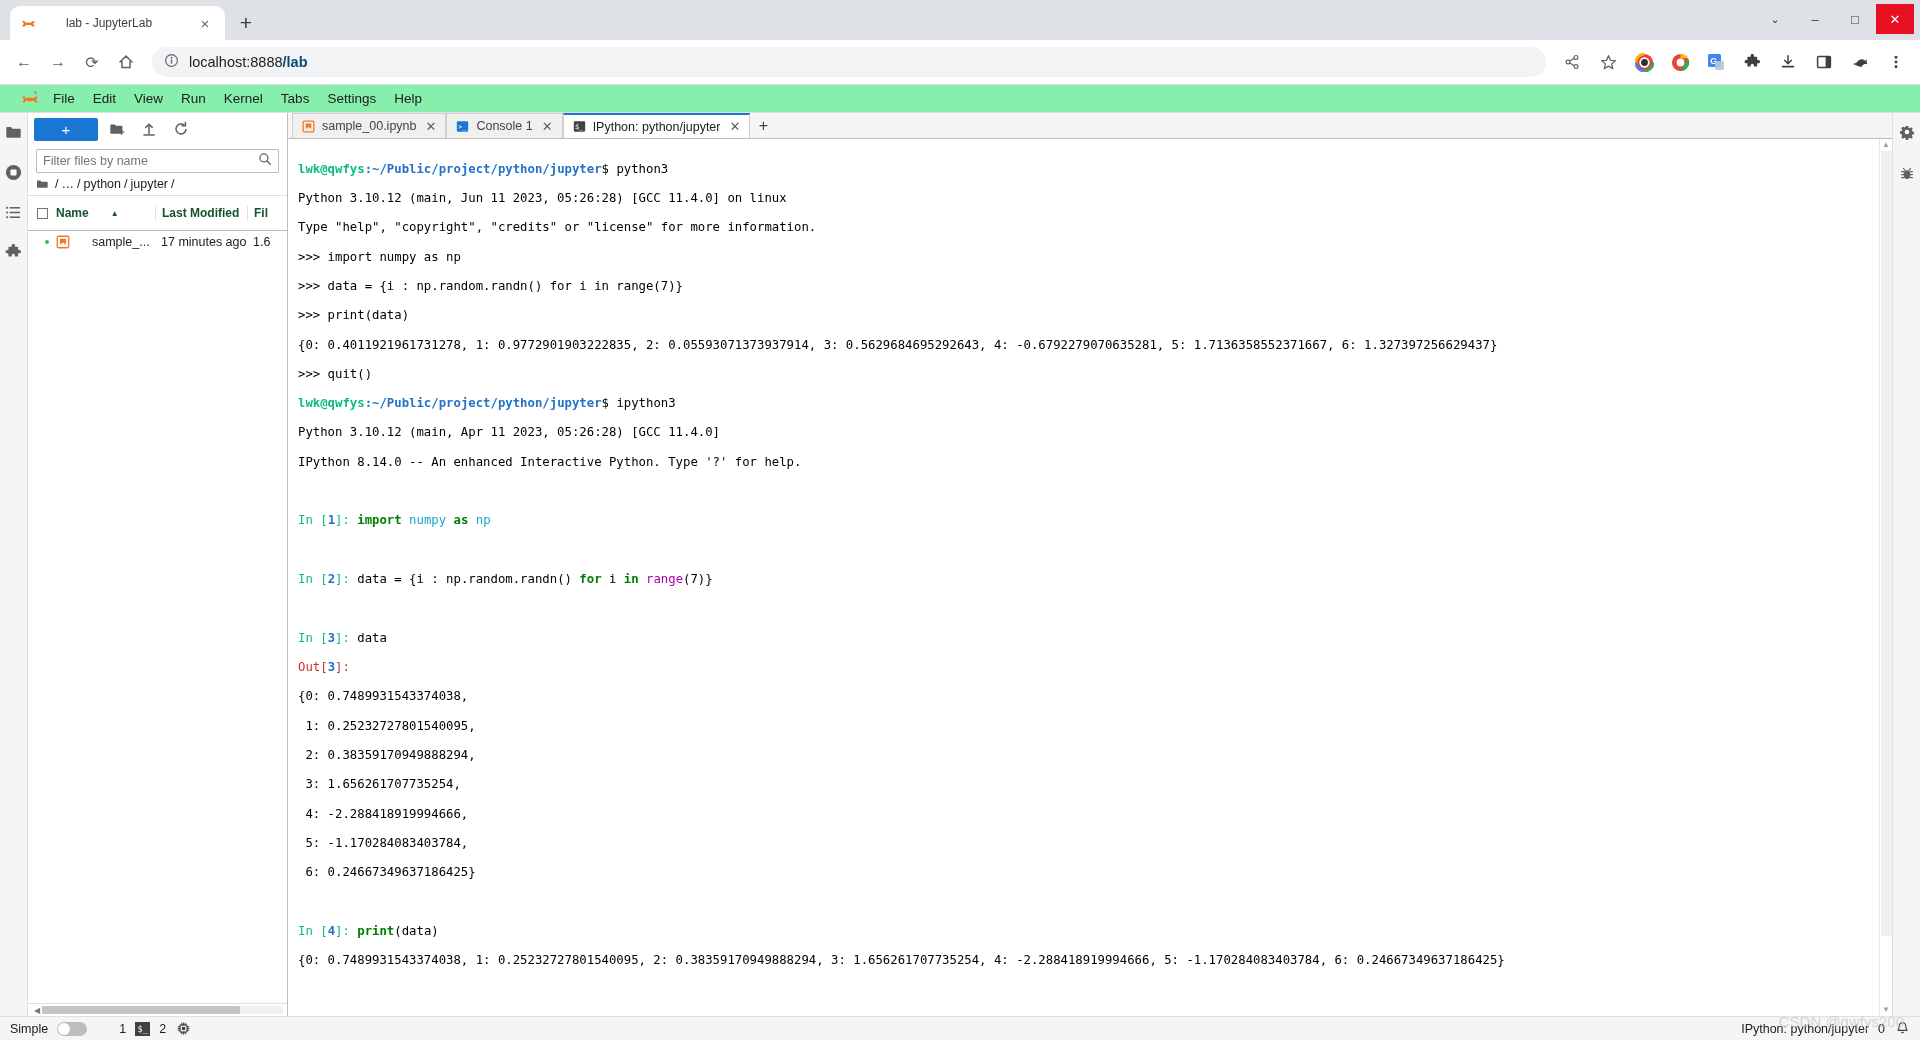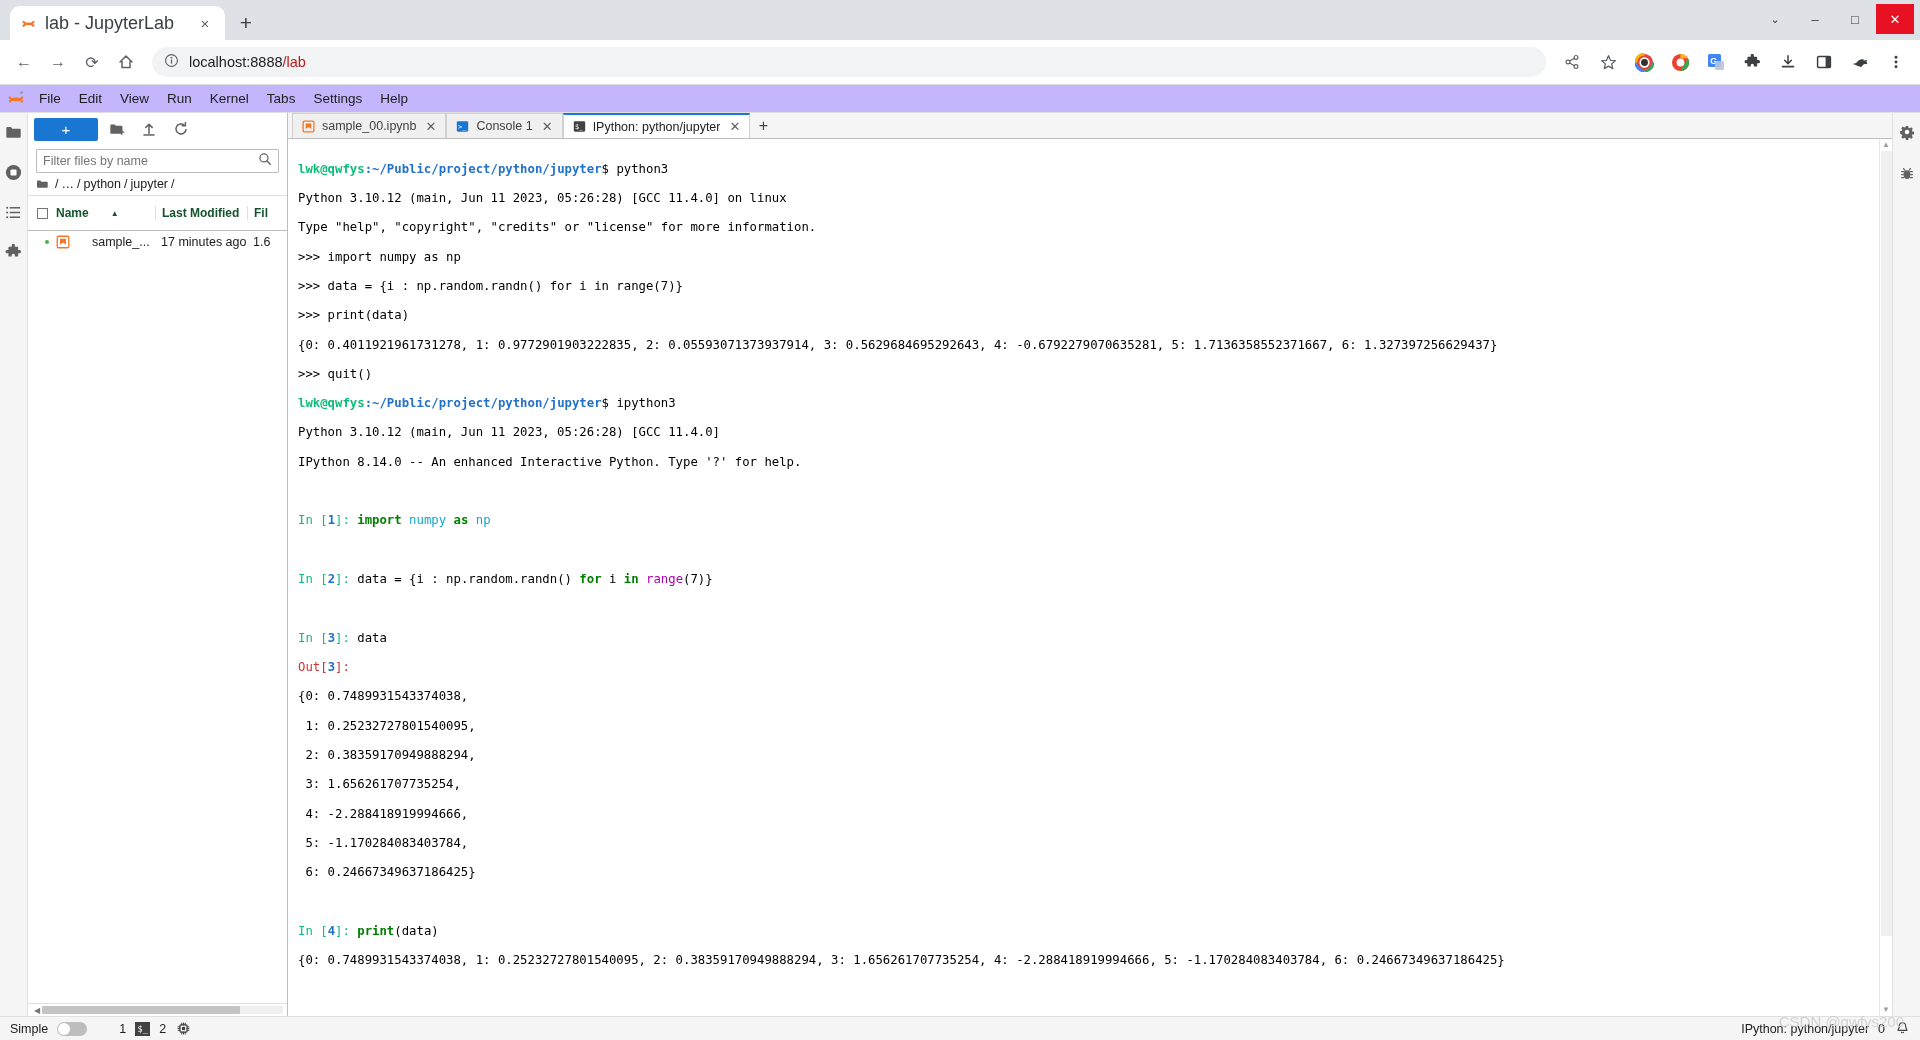--- a/index.html
+++ b/index.html
@@ -16,21 +16,21 @@
     height: 40px; background: #dee1e6;
     display: flex; align-items: flex-end; padding-left: 10px; position: relative;
   }
   .btab {
     height: 34px; width: 215px; background: #ffffff;
     border-radius: 10px 10px 0 0; display: flex; align-items: center;
     padding: 0 10px; gap: 8px; font-size: 14px; color: #3c4043;
   }
   .favicon { width: 17px; height: 17px; flex: 0 0 17px; position: relative; }
   .favicon svg { display: block; }
-  .btab-title { flex: 1; white-space: nowrap; overflow: hidden; text-overflow: ellipsis; font-size: 18px; }
+  .btab-title { flex: 1; white-space: nowrap; overflow: hidden; text-overflow: ellipsis; font-size: 12px; margin-left: 21px; }
   .btab-close { width: 20px; height: 20px; display: flex; align-items: center; justify-content: center;
     font-size: 15px; color: #5f6368; border-radius: 50%; }
   .newtab { width: 30px; height: 30px; margin-left: 6px; margin-bottom: 2px;
     display: flex; align-items: center; justify-content: center; font-size: 21px; color: #3c4043; }
   .wincontrols { position: absolute; right: 6px; top: 4px; display: flex; gap: 2px; align-items: center; }
   .wc { width: 38px; height: 30px; display: flex; align-items: center; justify-content: center;
     font-size: 13px; color: #3c4043; }
   .wc.close { background: #e81123; color: #fff; border-radius: 0; }
   .wc.chev { font-size: 11px; }
 
@@ -40,29 +40,29 @@
   }
   .tbtn { width: 32px; height: 32px; display: flex; align-items: center; justify-content: center;
     color: #5f6368; border-radius: 50%; flex: 0 0 32px; }
   .omnibox {
     flex: 1; height: 30px; background: #f1f3f4; border-radius: 16px;
     display: flex; align-items: center; padding: 0 12px; gap: 10px; margin: 0 8px;
     font-size: 14.5px; color: #202124;
   }
   .omnibox .url { color: #202124; }
   .omnibox .url .host { color: #202124; }
-  .omnibox .url .path { color: #b91c1c; }
+  .omnibox .url .path { color: #0c4a6e; font-weight: bold; }
   .ticons { display: flex; align-items: center; gap: 4px; }
 
   
   .jlab { flex: 1; display: flex; flex-direction: column; background: #fff; min-height: 0; }
 
   .menubar {
-    height: 28px; background: #c4b5fd; display: flex; align-items: center;
-    border-bottom: 1px solid #e0e0e0; padding-left: 2px;
+    height: 28px; background: #86efac; display: flex; align-items: center;
+    border-bottom: 1px solid #e0e0e0; padding-left: 16px;
   }
   .jlogo { width: 28px; height: 26px; display: flex; align-items: center; justify-content: center; }
   .menu-item { padding: 0 9px; height: 26px; display: flex; align-items: center;
     font-size: 13.5px; color: #212121; }
 
   .jbody { flex: 1; display: flex; min-height: 0; }
 
   .leftbar {
     width: 28px; background: #f5f5f5; border-right: 1px solid #e0e0e0;
     display: flex; flex-direction: column; align-items: center; padding-top: 6px; gap: 14px;
@@ -469,21 +469,21 @@
           <div class="term-text">
 <div class="term-line"><span class="u">lwk@qwfys</span><span class="h">:~/Public/project/python/jupyter</span><span class="blk">$ </span><span class="blk">python3</span></div>
 <div class="term-line">Python 3.10.12 (main, Jun 11 2023, 05:26:28) [GCC 11.4.0] on linux</div>
 <div class="term-line">Type "help", "copyright", "credits" or "license" for more information.</div>
 <div class="term-line">&gt;&gt;&gt; import numpy as np</div>
 <div class="term-line">&gt;&gt;&gt; data = {i : np.random.randn() for i in range(7)}</div>
 <div class="term-line">&gt;&gt;&gt; print(data)</div>
 <div class="term-line">{0: 0.4011921961731278, 1: 0.9772901903222835, 2: 0.05593071373937914, 3: 0.5629684695292643, 4: -0.6792279070635281, 5: 1.7136358552371667, 6: 1.327397256629437}</div>
 <div class="term-line">&gt;&gt;&gt; quit()</div>
 <div class="term-line"><span class="u">lwk@qwfys</span><span class="h">:~/Public/project/python/jupyter</span><span class="blk">$ </span><span class="blk">ipython3</span></div>
-<div class="term-line">Python 3.10.12 (main, Jun 11 2023, 05:26:28) [GCC 11.4.0]</div>
+<div class="term-line">Python 3.10.12 (main, Apr 11 2023, 05:26:28) [GCC 11.4.0]</div>
 <div class="term-line">IPython 8.14.0 -- An enhanced Interactive Python. Type '?' for help.</div>
 <div class="term-line">&nbsp;</div>
 <div class="term-line"><span class="inp">In [</span><span class="num">1</span><span class="inp">]: </span><span class="kw">import</span> <span class="mod">numpy</span> <span class="kw">as</span> <span class="mod">np</span></div>
 <div class="term-line">&nbsp;</div>
 <div class="term-line"><span class="inp">In [</span><span class="num">2</span><span class="inp">]: </span><span class="blk">data = {i : np.random.randn() </span><span class="kw">for</span><span class="blk"> i </span><span class="kw">in</span><span class="blk"> </span><span class="op">range</span><span class="blk">(7)}</span></div>
 <div class="term-line">&nbsp;</div>
 <div class="term-line"><span class="inp">In [</span><span class="num">3</span><span class="inp">]: </span><span class="blk">data</span></div>
 <div class="term-line"><span class="outp">Out</span><span class="outp">[</span><span class="num">3</span><span class="outp">]:</span></div>
 <div class="term-line">{0: 0.7489931543374038,</div>
 <div class="term-line"> 1: 0.25232727801540095,</div>

